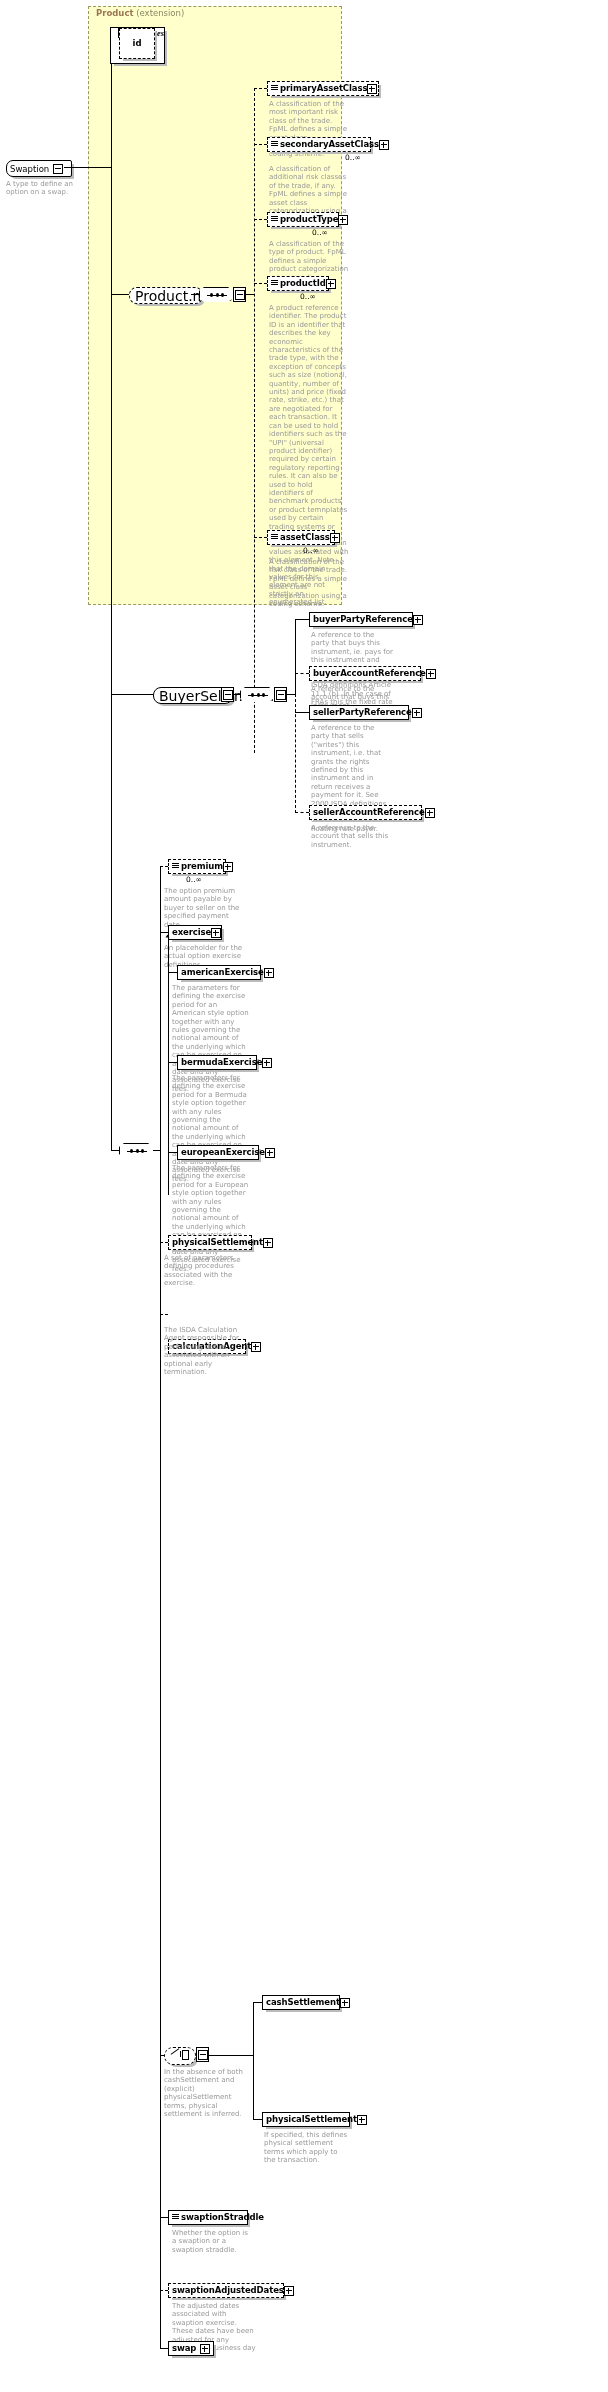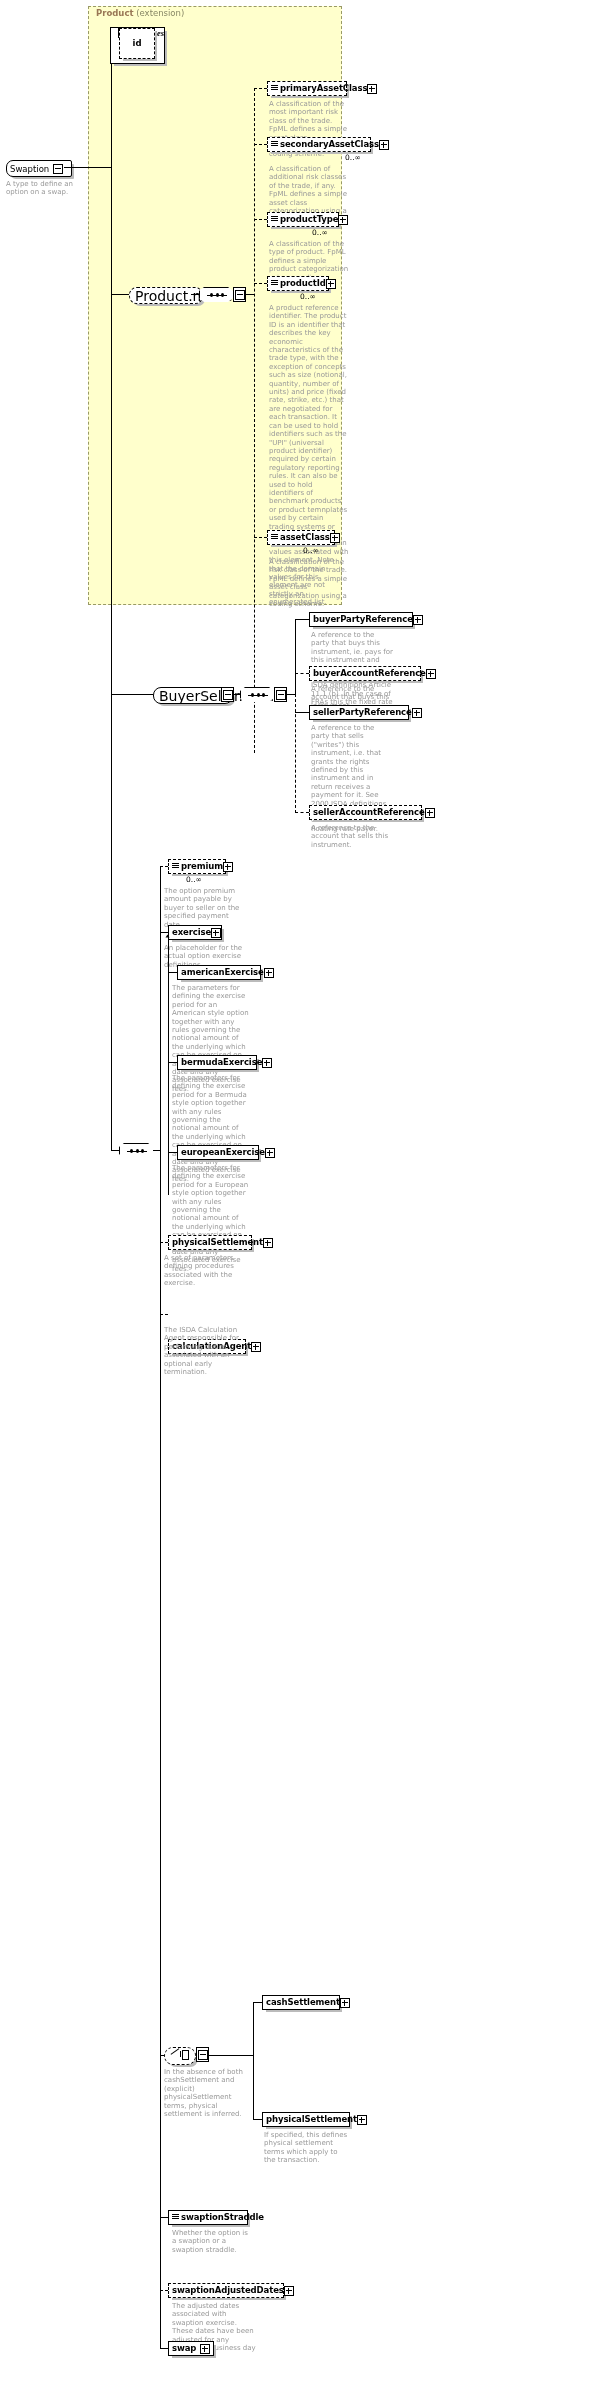--- a/index.html
+++ b/index.html
@@ -186,21 +186,21 @@
       </span>
   </div>
   <div class="node solid" style="left:233px;top:287px;width:13px;padding:0;justify-content:center;box-shadow:none;border:1.3px solid #000;height:15px;">
     <span class="collapse" style="margin-left:0;"></span>
   </div>
 
   <div class="dlv" style="left:254px;top:88px;height:665px;"></div>
   <div class="ln lnh" style="left:246px;top:294px;width:8px;"></div>
 
   <div class="dl" style="left:254px;top:88px;width:13px;"></div>
-  <div class="node dashed" style="left:267px;top:81px;width:80px;">
+  <div class="node dashed" style="left:267px;top:81px;width:112px;">
     <span class="seqicon">
         <i></i>
         <i></i>
         <i></i>
       </span>
     <span class="nlabel">primaryAssetClass</span>
     <span class="expand" style="margin-left:auto;"></span>
   </div>
   <div class="desc" style="left:269px;top:100px;width:80px;">A classification of the most important risk class of the trade. FpML defines a simple asset class categorization using a coding scheme.</div>
 

